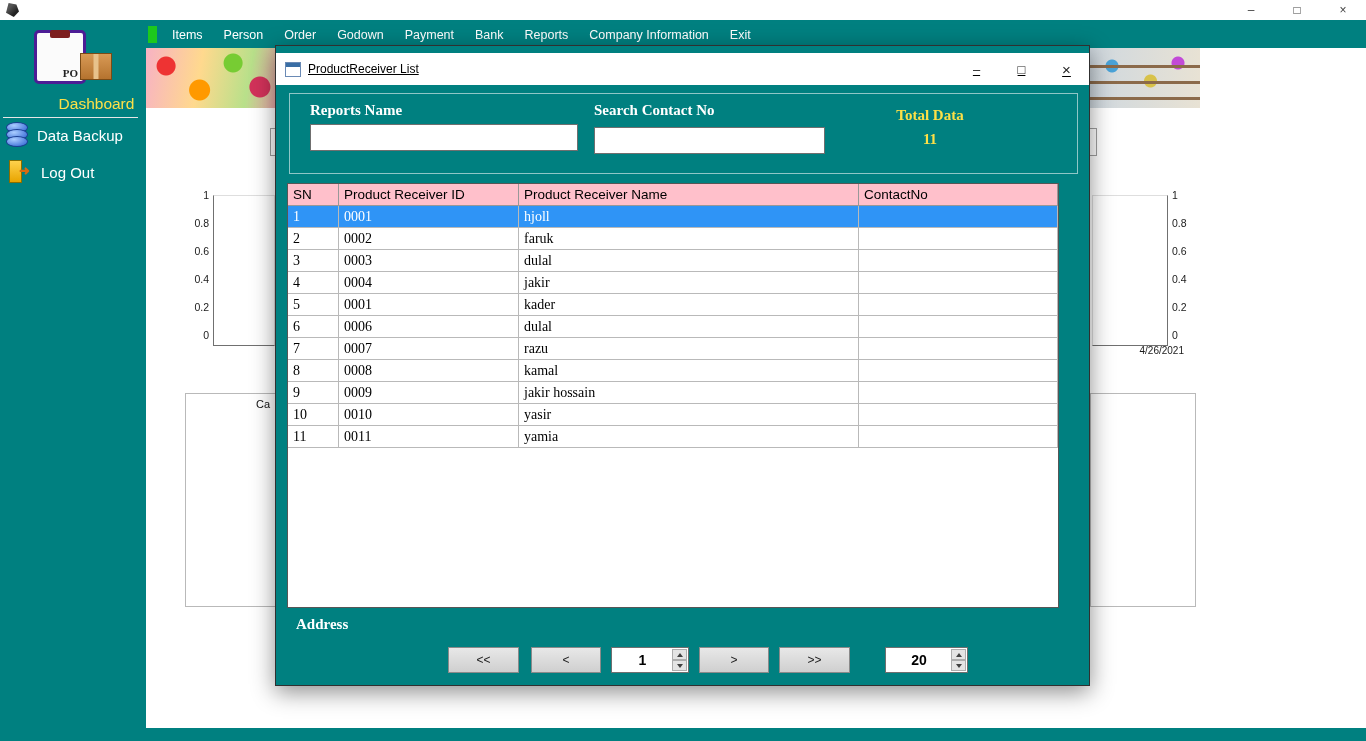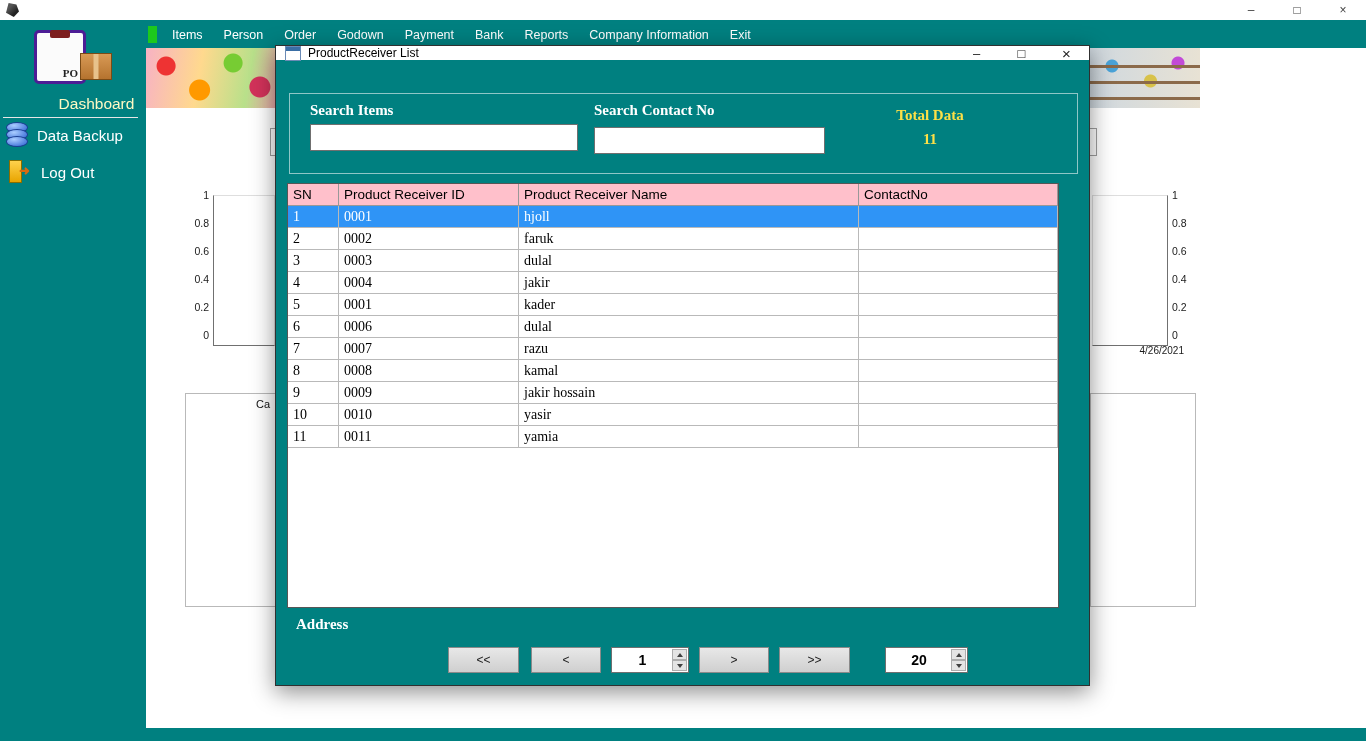--- a/index.html
+++ b/index.html
@@ -18,21 +18,21 @@
   .menubar { position:absolute; left:168px; top:27px; display:flex; gap:13px; }
   .menu-item { color:#ffffff; font-size:12.5px; padding:1px 4px; white-space:nowrap; }
 
   
   .logo { position:absolute; left:26px; top:24px; width:90px; height:64px; }
   .clipboard { position:absolute; left:8px; top:6px; width:52px; height:54px; background:#fbfbfb; border:3px solid #4c1d95; border-radius:5px; }
   .clip { position:absolute; left:50%; top:-3px; transform:translateX(-50%); width:20px; height:8px; background:#7d1f1f; border-radius:2px; }
   .po-label { position:absolute; right:5px; bottom:2px; font:bold 11px "Liberation Serif", serif; color:#222; }
   .parcel { position:absolute; right:4px; bottom:8px; width:32px; height:27px; background:linear-gradient(#d89a55,#b5732f); border:1px solid #7a4b16; }
   .parcel:before { content:""; position:absolute; left:50%; top:0; width:5px; height:100%; background:#e8c28b; transform:translateX(-50%); }
-  .sb-dashboard { position:absolute; left:0; top:95px; width:146px; text-align:center; color:#fef9c3; font-size:15.5px;padding-left:47px; }
+  .sb-dashboard { position:absolute; left:0; top:95px; width:146px; text-align:center; color:#fde047; font-size:15.5px;padding-left:47px; }
   .sb-underline { position:absolute; left:3px; top:117px; width:135px; height:1px; background:#e6e6e6; }
   .sb-item { position:absolute; display:flex; align-items:center; gap:9px; color:#fff; font-size:15px; }
   .sb-backup { left:6px; top:122px; }
   .sb-logout { left:8px; top:159px; }
   .db-icon { position:relative; width:22px; height:26px; }
   .db-disk { position:absolute; left:0; width:22px; height:11px; border-radius:50%/48%; background:radial-gradient(ellipse at 35% 28%, #a9ccff, #2a5fd0); border:1px solid #1c3f92; }
   .logout-icon { position:relative; width:24px; height:26px; }
   .door { position:absolute; left:1px; top:1px; width:13px; height:23px; background:linear-gradient(#ffd24d,#e8a400); border:1px solid #8a6d00; }
   .door-arrow { position:absolute; left:11px; top:4px; font-size:13px; font-weight:bold; color:#d86a10; }
 
@@ -63,21 +63,21 @@
   .ticks-l { left:0; align-items:flex-end; }
   .ticks-r { right:0; align-items:flex-start; }
   .xdate { position:absolute; right:12px; bottom:4px; font-size:10px; color:#1a1a1a; }
   .lowbox { position:absolute; background:#fff; border:1px solid #b9b9b9; }
   .lowbox-left { left:39px; top:345px; width:92px; height:214px;text-align:right; }
   .lowbox-right { left:944px; top:345px; width:106px; height:214px; }
   .ca-label { position:absolute; left:70px; top:4px; font-size:11px; color:#111; }
 
   
   .dialog { position:absolute; left:275px; top:45px; width:815px; height:641px; background:#008080; border:1px solid #303030; box-shadow:0 6px 22px rgba(0,0,0,.45); }
-  .dlg-titlebar { position:absolute; left:0; top:0; width:100%; height:14px; background:#ffffff; display:flex; align-items:center; }
+  .dlg-titlebar { position:absolute; left:0; top:7px; width:100%; height:32px; background:#ffffff; display:flex; align-items:center;text-decoration:underline; }
   .form-icon { position:relative; width:16px; height:15px; margin-left:9px; background:#fff; border:1px solid #6a8ab5; }
   .form-icon:before { content:""; position:absolute; left:0; top:0; right:0; height:4px; background:#3a6ea5; }
   .dlg-title { margin-left:7px; font-size:12px; color:#000; }
   .dlg-controls { margin-left:auto; display:flex; height:30px; }
   .dlg-btn { width:45px; height:30px; display:flex; align-items:center; justify-content:center; font-size:13px; color:#222; cursor:default; }
   .dlg-close { font-size:15px; }
 
   .search-panel { position:absolute; left:13px; top:47px; width:789px; height:81px; border:1px solid #8fc7c7; }
   .lbl { position:absolute; color:#ffffff; font:bold 15px "Liberation Serif", serif; }
   .lbl-sname { left:20px; top:8px; }
@@ -206,21 +206,21 @@
       <span class="form-icon"></span>
       <span class="dlg-title">ProductReceiver List</span>
       <div class="dlg-controls">
         <div class="dlg-btn">–</div>
         <div class="dlg-btn">□</div>
         <div class="dlg-btn dlg-close">×</div>
       </div>
     </div>
 
     <div class="search-panel">
-      <div class="lbl lbl-sname">Search Items</div>
+      <div class="lbl lbl-sname">Reports Name</div>
       <input class="sinput sinput-name" type="text" style="">
       <div class="lbl lbl-scontact">Search Contact No</div>
       <input class="sinput sinput-contact" type="text" style="">
       <div class="total-block">
         <div class="total-label">Total Data</div>
         <div class="total-value">11</div>
       </div>
     </div>
 
     <div class="grid">

